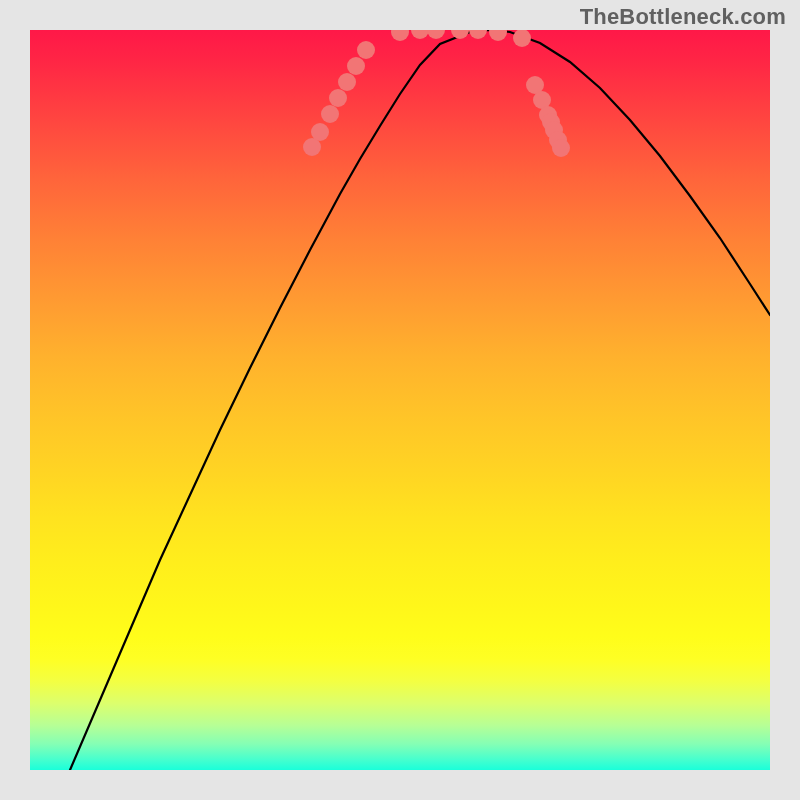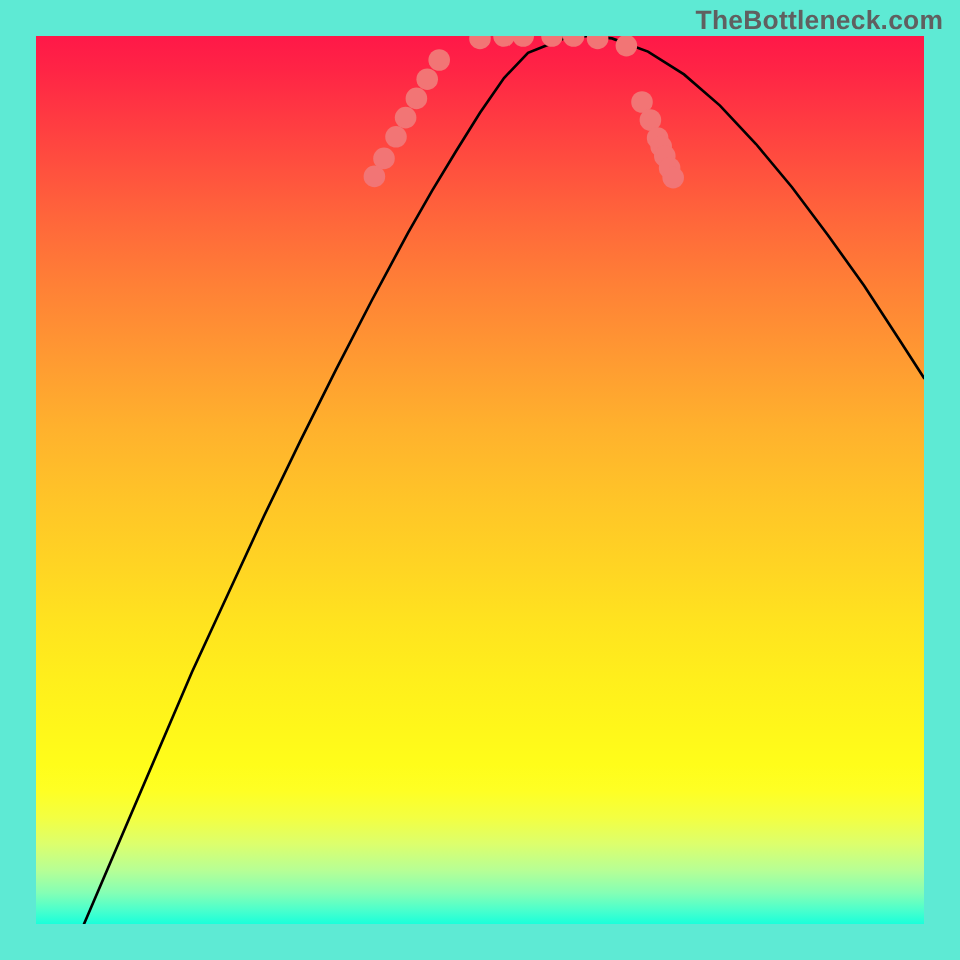--- a/index.html
+++ b/index.html
@@ -10,21 +10,21 @@
     background: #000;
     overflow: hidden;
     font-family: Arial, Helvetica, sans-serif;
   }
   .outer {
     position: absolute;
     top: 0;
     left: 0;
     width: 800px;
     height: 800px;
-    background: #5eead4;
+    background: #e5e5e5;
   }
   .watermark {
     position: absolute;
     top: 4px;
     right: 14px;
     color: #606060;
     font-size: 22px;
     font-weight: 600;
     letter-spacing: 0.2px;
     white-space: nowrap;

